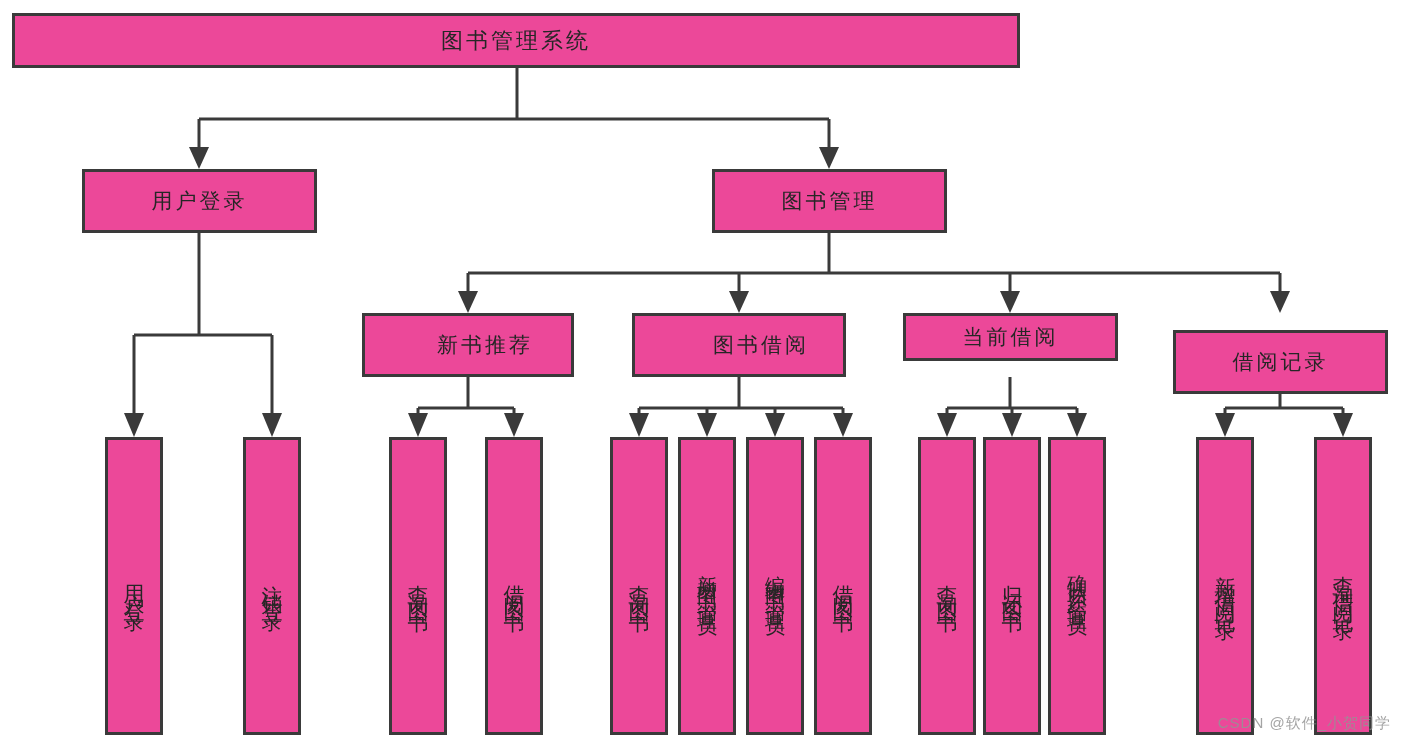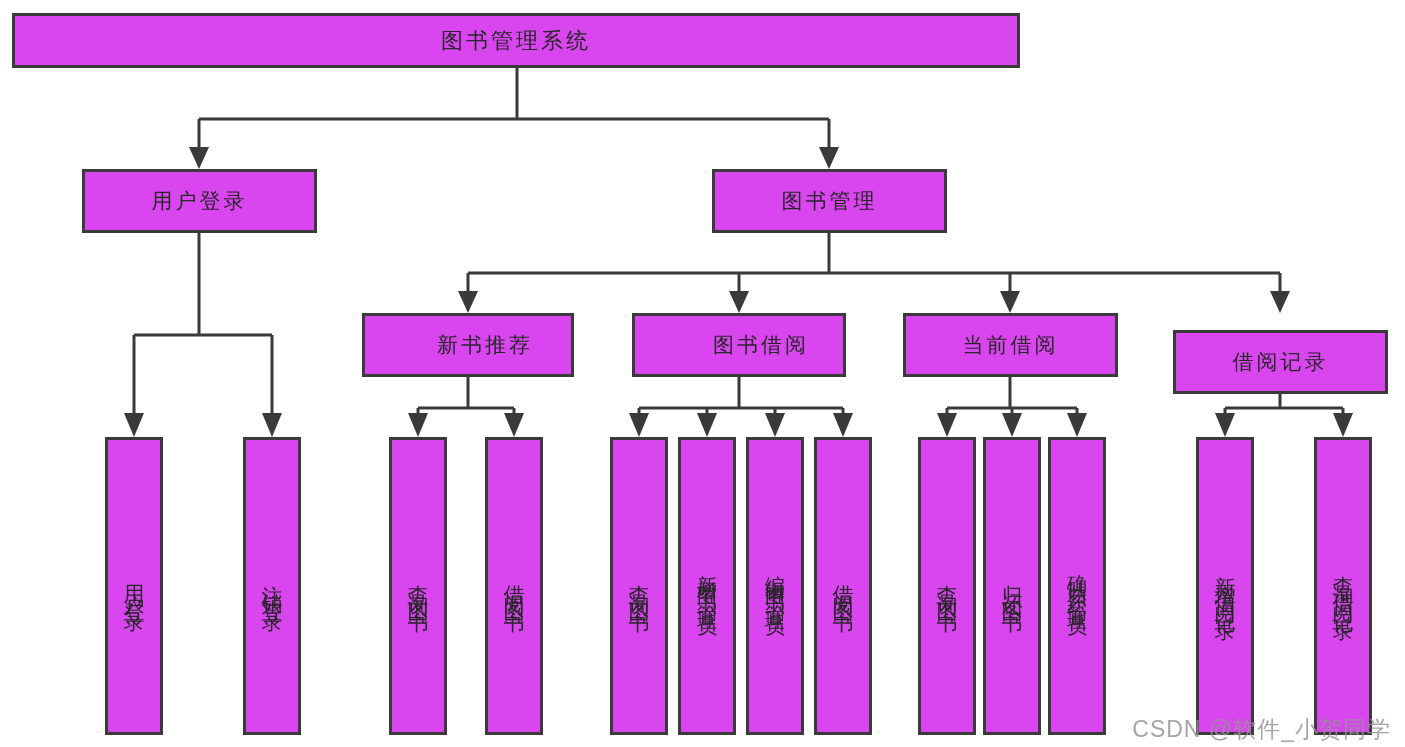--- a/index.html
+++ b/index.html
@@ -14,21 +14,21 @@
   #wires {
     position: absolute;
     left: 0; top: 0;
     z-index: 1;
   }
   .ln { fill: none; stroke: #3a3a3a; stroke-width: 3; }
   .ar { fill: #3a3a3a; stroke: none; }
   .box {
     position: absolute;
     box-sizing: border-box;
-    background: #d946ef;
+    background: #ec4899;
     border: 3px solid #3a3a3a;
     color: #262626;
     display: flex;
     align-items: center;
     justify-content: center;
     z-index: 2;
   }
   .hlabel {
     font-size: 21px;
     letter-spacing: 3px;
@@ -44,21 +44,21 @@
   }
   .vtext--tight {
     font-size: 20px;
     letter-spacing: 6px;
   }
   .watermark {
     position: absolute;
     right: 14px;
     top: 714px;
     z-index: 3;
-    font-size: 23px;
+    font-size: 15px;
     letter-spacing: 1px;
     color: rgba(148, 148, 148, 0.85);
     white-space: nowrap;
   }
 </style>
 </head>
 <body>
 
 <div id="stage">
 
@@ -115,21 +115,21 @@
   <div class="box" style="left:712px; top:169px; width:235px; height:64px;">
     <span class="hlabel">图书管理</span>
   </div>
 
   <div class="box" style="left:362px; top:313px; width:212px; height:64px;padding-left:34px;">
     <span class="hlabel">新书推荐</span>
   </div>
   <div class="box" style="left:632px; top:313px; width:214px; height:64px;padding-left:44px;">
     <span class="hlabel">图书借阅</span>
   </div>
-  <div class="box" style="left:903px; top:313px; width:215px; height:64px;">
+  <div class="box" style="left:903px; top:313px; width:215px; height:48px;">
     <span class="hlabel">当前借阅</span>
   </div>
   <div class="box" style="left:1173px; top:330px; width:215px; height:64px;">
     <span class="hlabel">借阅记录</span>
   </div>
 
   <div class="box" style="left:105px; top:437px; width:58px; height:298px;">
     <span class="vtext">用户登录</span>
   </div>
   <div class="box" style="left:243px; top:437px; width:58px; height:298px;">

